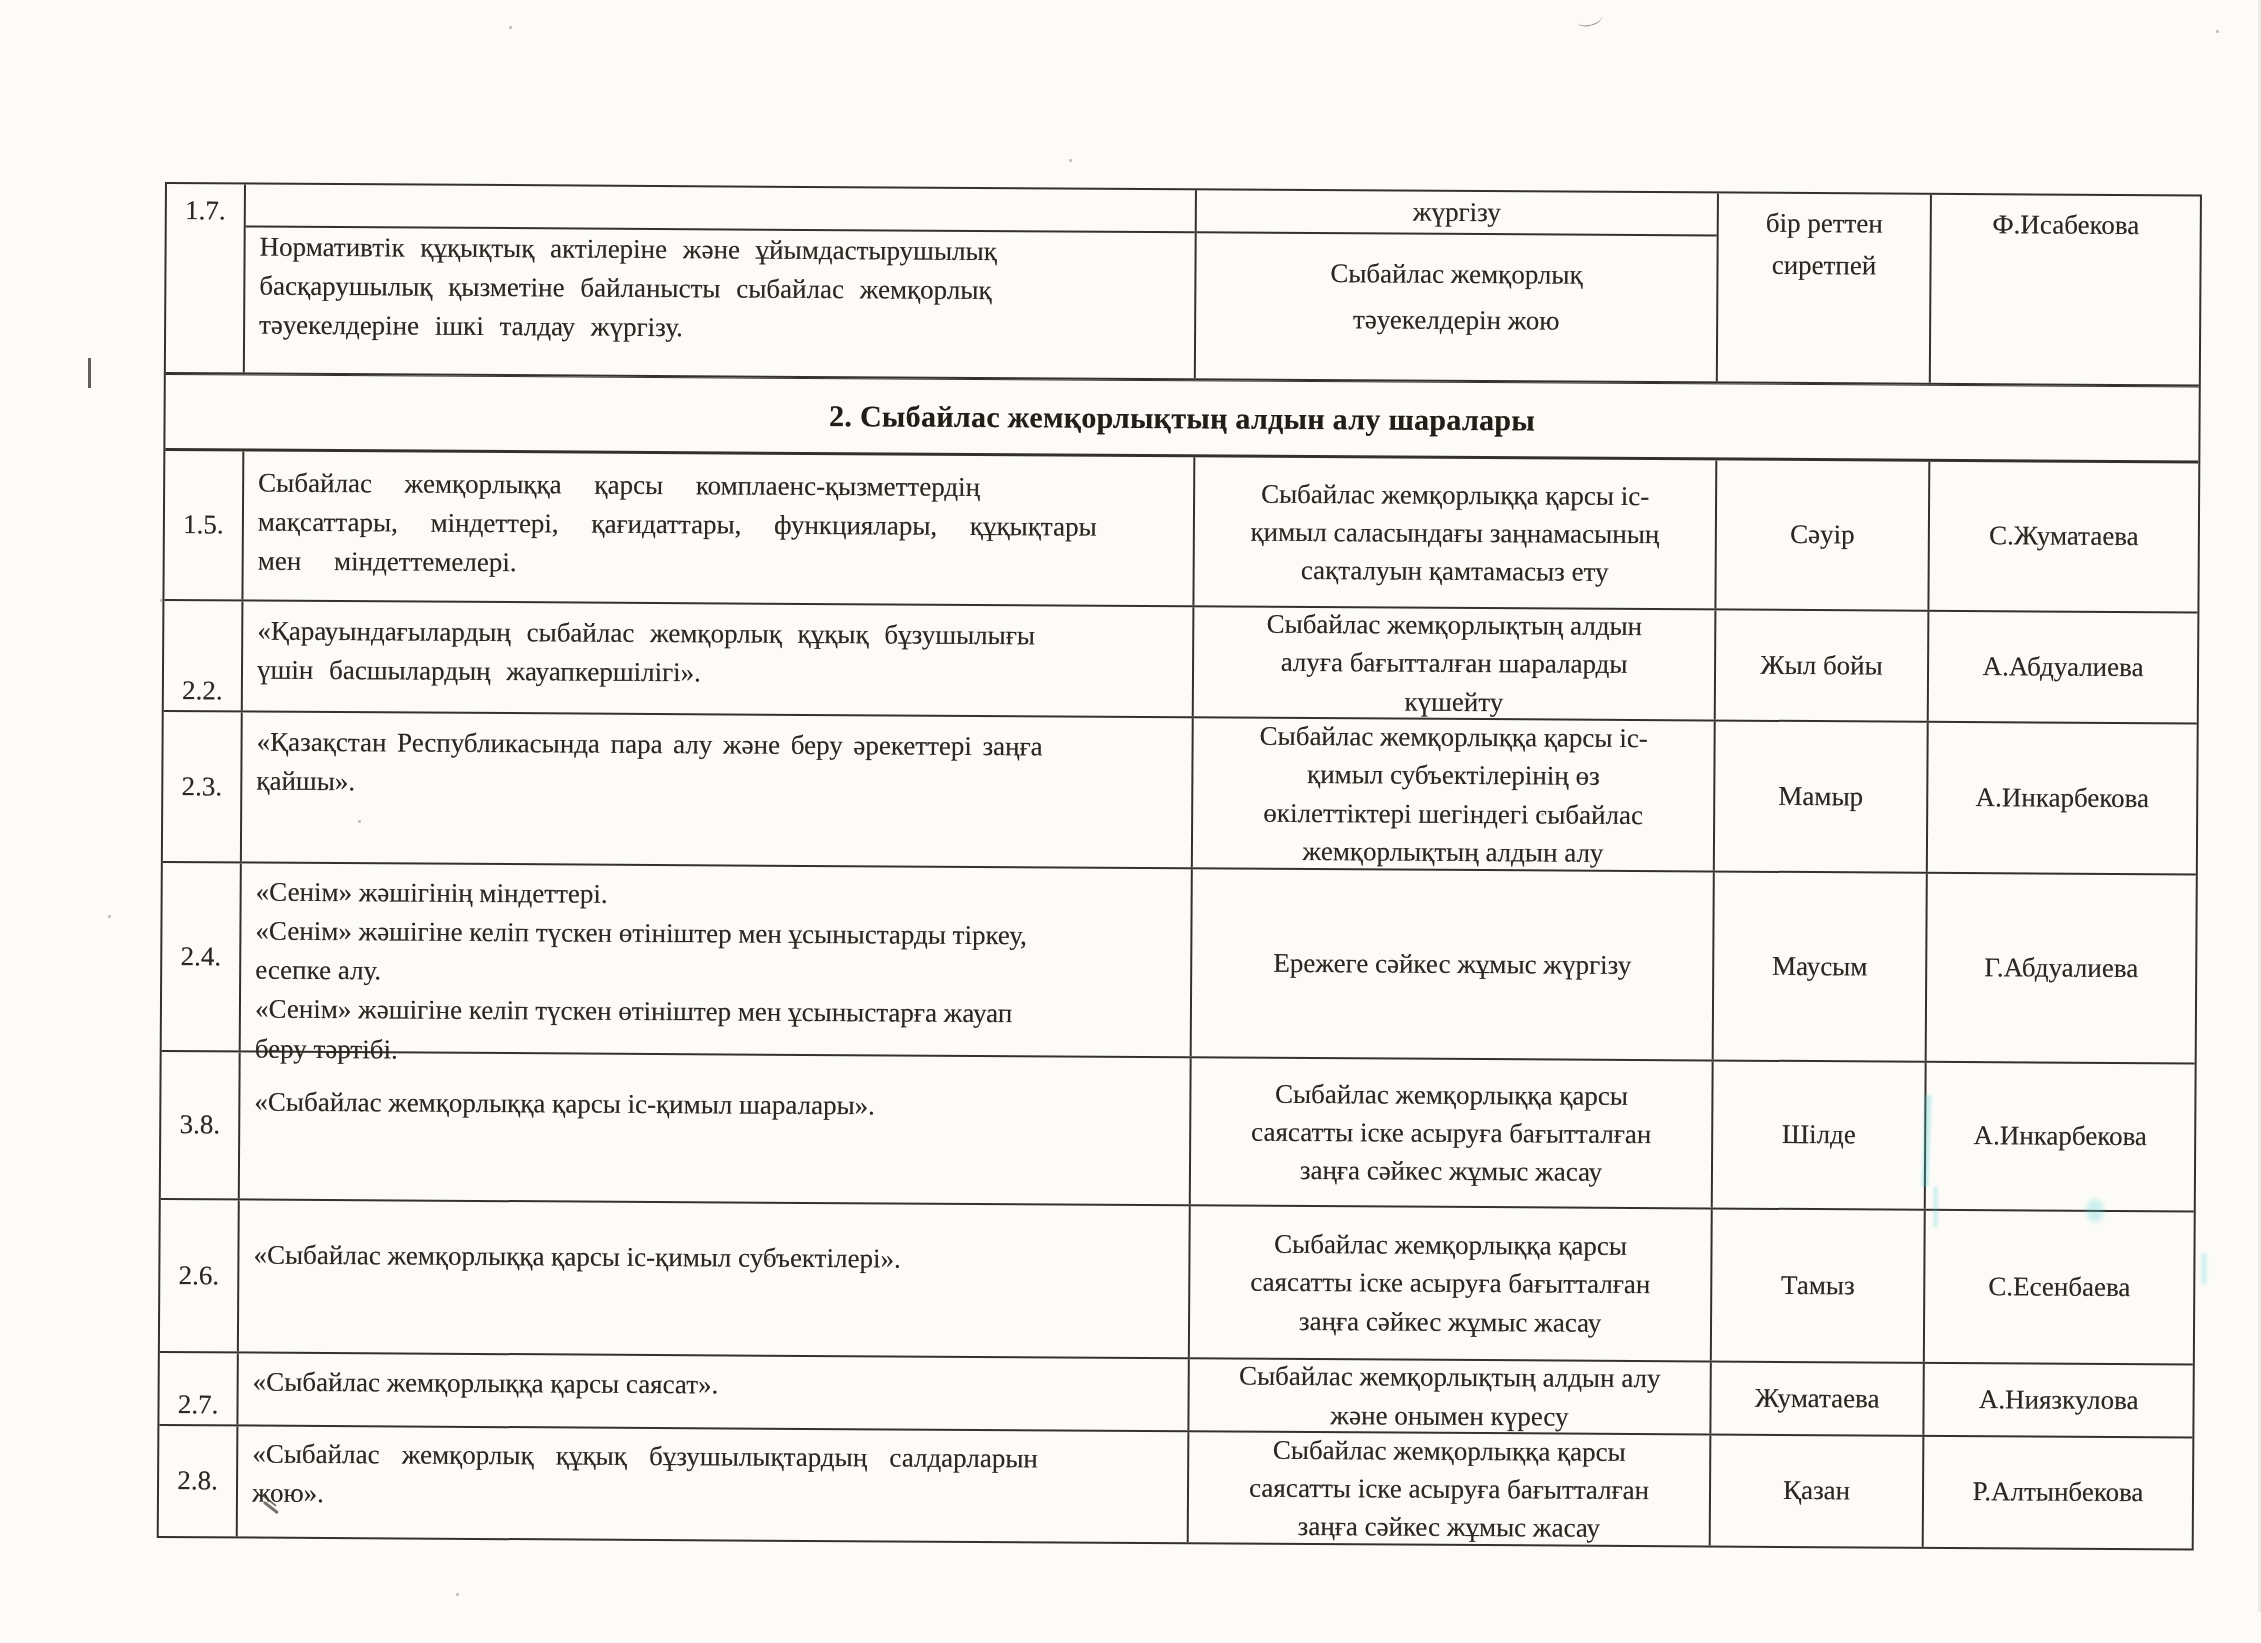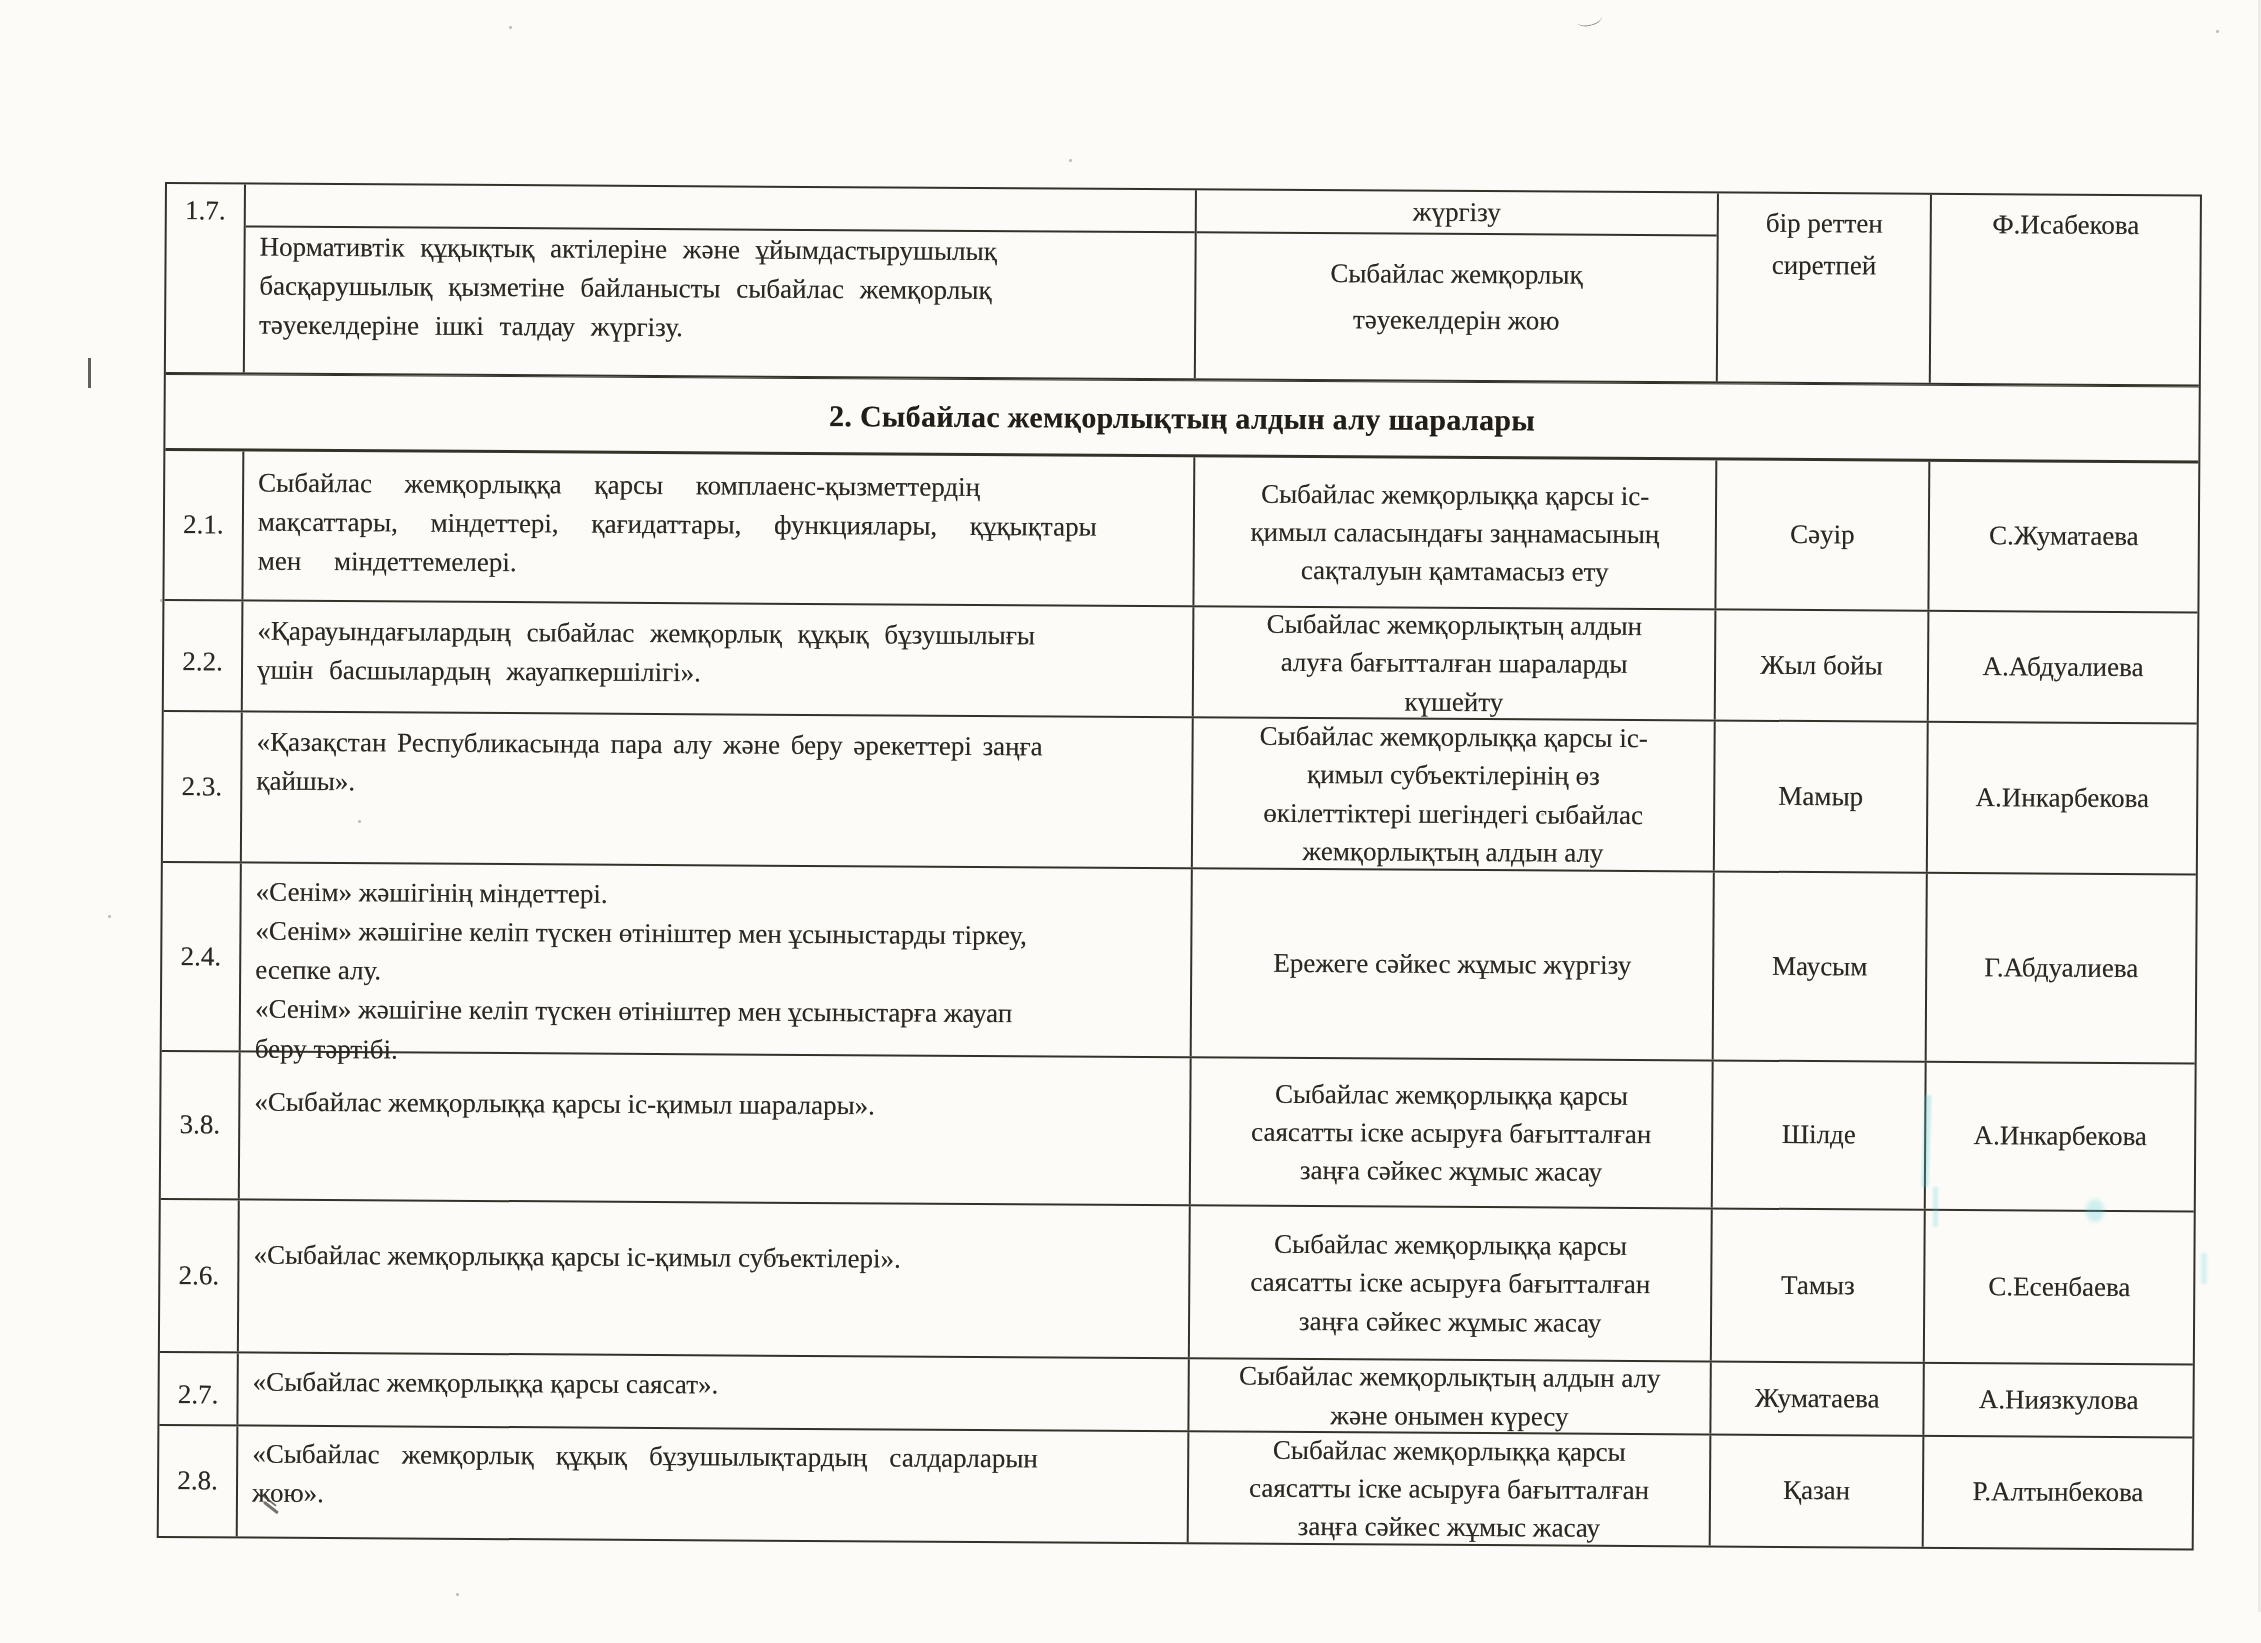--- a/index.html
+++ b/index.html
@@ -13,21 +13,21 @@
   .tbl{position:absolute;left:165px;top:182px;width:2037px;
        border:2.6px solid var(--line);
        transform:rotate(0.35deg);transform-origin:0 0;
        text-shadow:0.2px 0.2px 0.5px rgba(50,45,38,0.5);
        font-size:27px;line-height:1.45;}
   .tr{display:flex;border-bottom:2.6px solid var(--line);}
   .tr:last-child{border-bottom:none;}
   .td{border-right:2.6px solid var(--line);overflow:visible;}
   .td:last-child{border-right:none;}
   .c1{width:79px;display:flex;align-items:center;justify-content:center;}
-  .c1.top{align-items:center;padding-top:12px;}
+  .c1.top{align-items:flex-end;padding-top:12px;}
   .c2{width:951px;}
   .c3{width:522px;display:flex;align-items:center;justify-content:center;}
   .c4{width:213px;display:flex;align-items:center;justify-content:center;}
   .c5{width:268px;display:flex;align-items:center;justify-content:center;}
   .task{white-space:pre-line;text-align:left;padding:0 14px;line-height:1.45;}
   .measure{white-space:pre-line;text-align:center;line-height:1.42;padding:0 6.4px;}
   .term,.resp{white-space:pre-line;text-align:center;line-height:1.55;padding:0 5.2px;}
 
   
   .row17{height:190px;line-height:1.7;}
@@ -93,21 +93,21 @@
         <div class="resp">Ф.Исабекова</div>
       </div>
     </div>
 
     <div class="tr hdr">
       <div class="title">2. Сыбайлас жемқорлықтың алдын алу шаралары</div>
     </div>
 
   <div class="tr" style="height: 150px;">
     <div class="td c1">
-      <span>2.1.</span>
+      <span>1.5.</span>
     </div>
     <div class="td c2">
       <div class="task" style="word-spacing: 26px; padding-top: 11.6px;">Сыбайлас жемқорлыққа қарсы комплаенс-қызметтердің
 мақсаттары, міндеттері, қағидаттары, функциялары, құқықтары
 мен міндеттемелері.</div>
     </div>
     <div class="td c3">
       <div class="measure">Сыбайлас жемқорлыққа қарсы іс-
 қимыл саласындағы заңнамасының
 сақталуын қамтамасыз ету</div>

